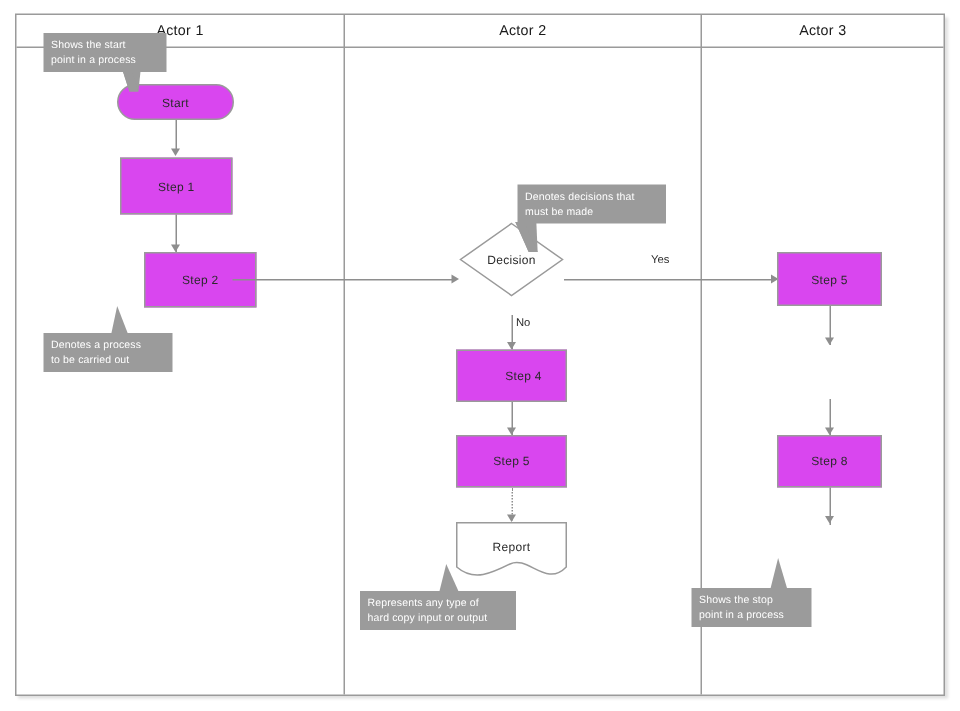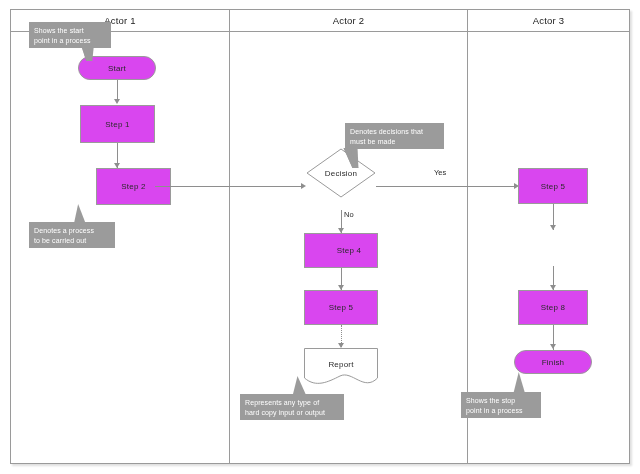--- a/index.html
+++ b/index.html
@@ -232,23 +232,20 @@
   <div class="conn v" style="left:553px; top:266px; height:24px;"></div>
   <div class="arrow-down" style="left:550px; top:285px;"></div>
 
   <div class="shape" style="left:518px; top:290px; width:70px; height:35px;text-align:center;">
     <span class="shape-label">Step 8</span>
   </div>
 
   <div class="conn v" style="left:553px; top:325px; height:25px;"></div>
   <div class="arrow-down" style="left:550px; top:344px;"></div>
 
-  <div class="shape terminator" style="left:514px; top:350px; width:78px; height:24px;">
-    <span class="shape-label">Finish</span>
-  </div>
 
   <div class="callout" style="left:29px; top:22px; width:82px; height:26px;">Shows the start
 point in a process</div>
   <div class="callout-tail" style="left:84px; top:47px;
               border-left: 6px solid #9b9b9b;
               border-right: 6px solid transparent;
               border-top: 14px solid #9b9b9b;
               border-bottom: 0;
               transform: skewX(18deg);"></div>
 

